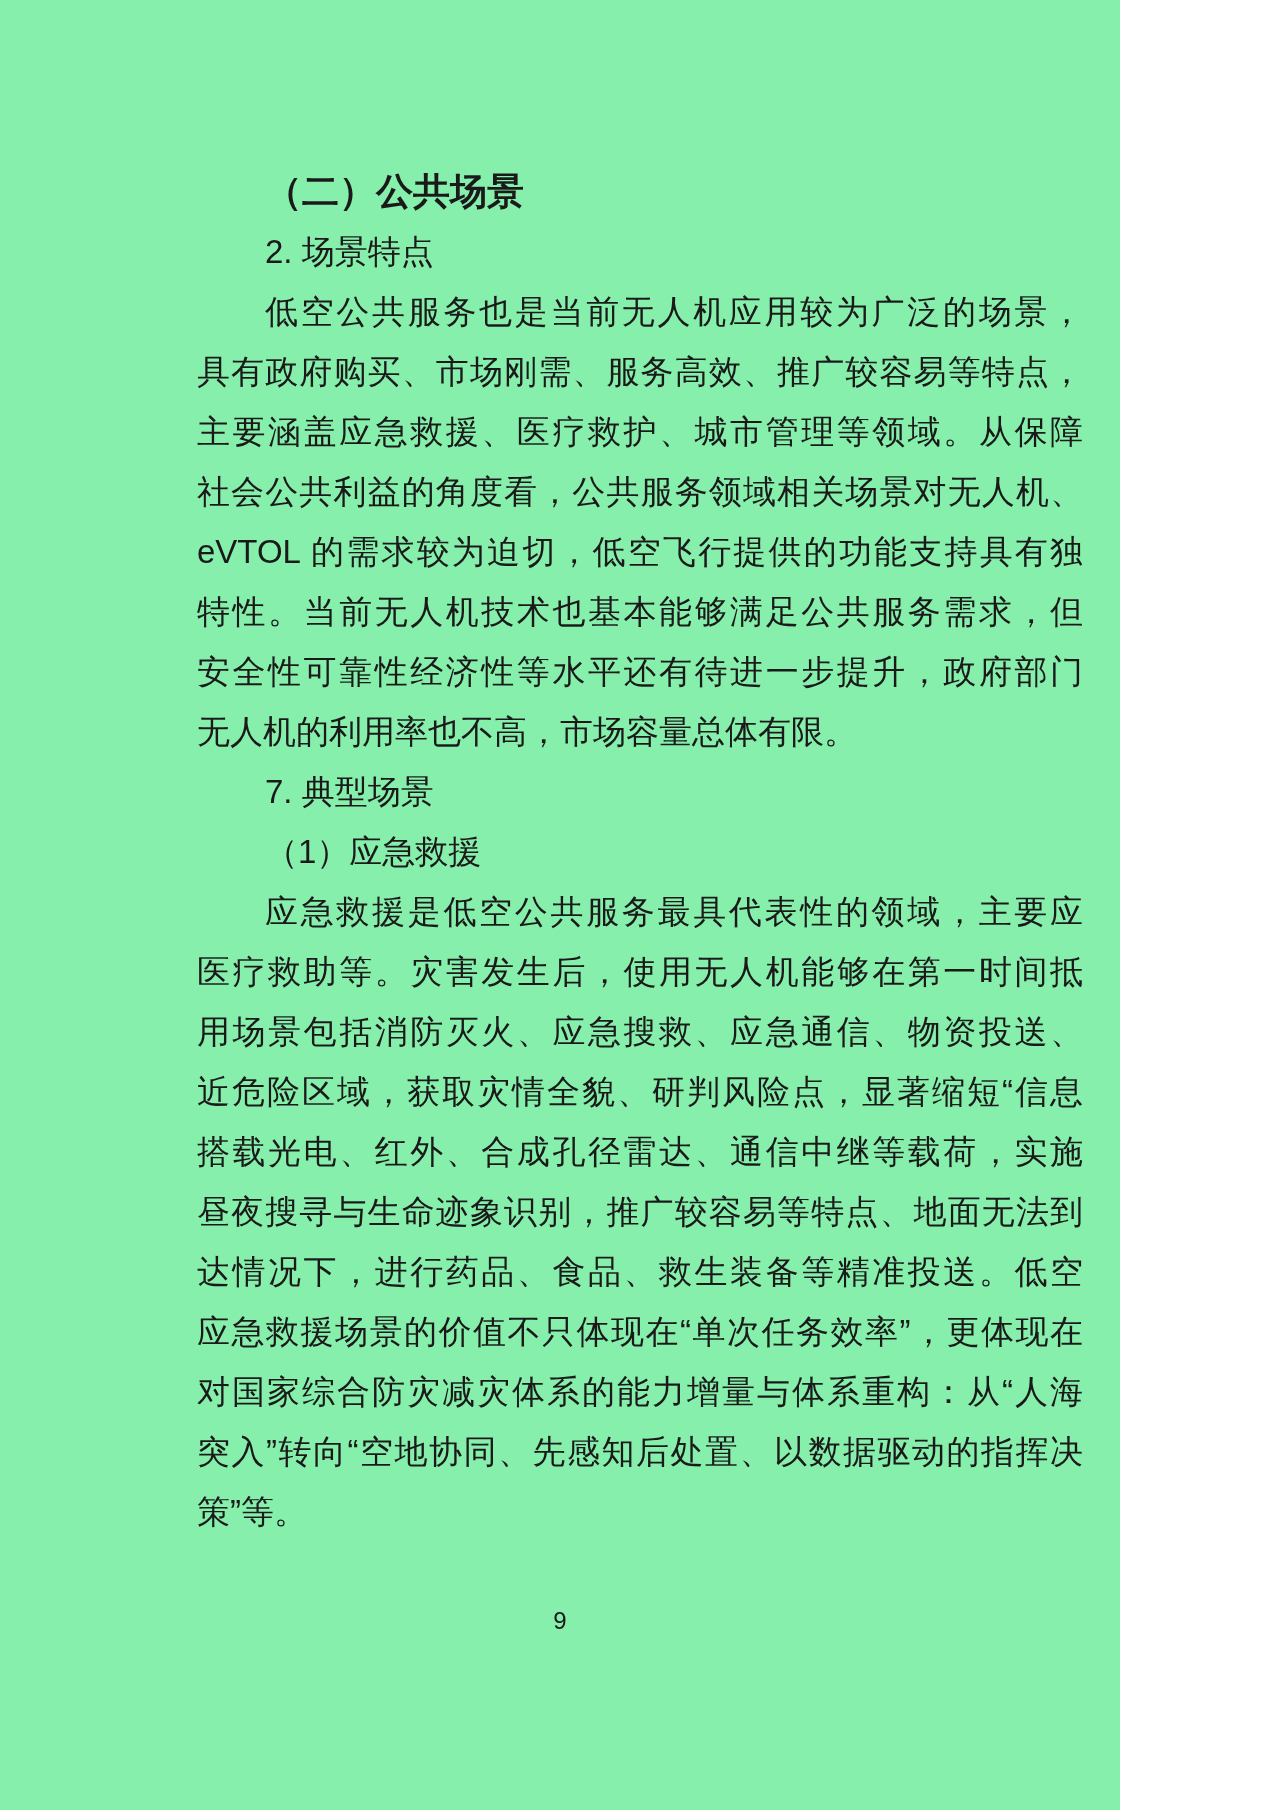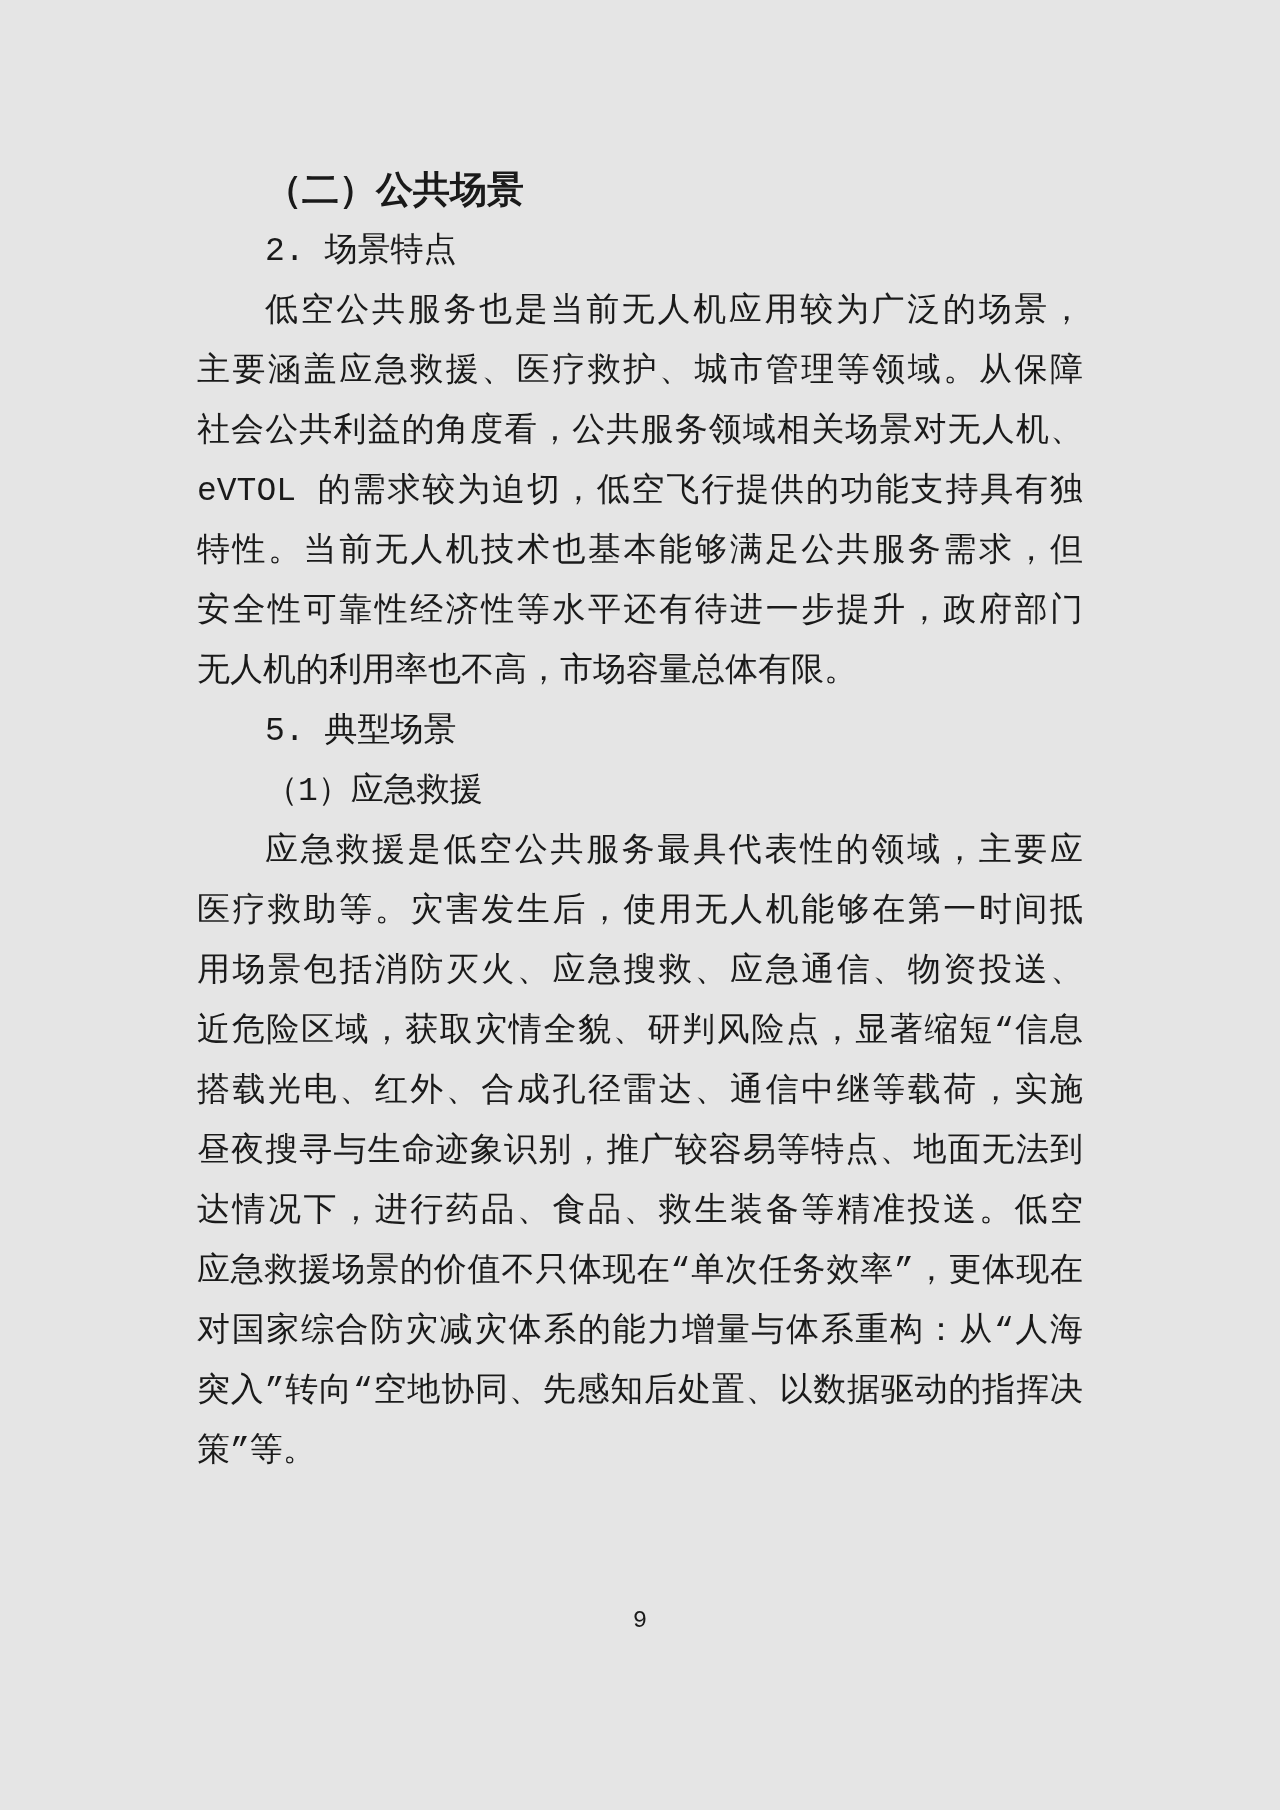--- a/index.html
+++ b/index.html
@@ -2,25 +2,25 @@
 <html><head>
 <meta charset="utf-8">
 <style>
   html, body {
     margin: 0;
     padding: 0;
     background: #ffffff;
   }
   .page {
     position: relative;
-    width: 1280px;
+    width: 1120px;
     height: 1810px;
-    background: #e5e5e5;
+    background: #86efac;
     color: #1a1a1a;
-    font-family: Liberation Mono, monospace;
+    font-family: Liberation Sans, sans-serif;
     overflow: hidden;
   }
   .content {
     position: absolute;
     left: 197px;
     top: 162px;
     width: 886px;
   }
   .line {
     height: 60px;
@@ -60,27 +60,28 @@
   }
 </style>
 </head>
 <body>
 
 <div class="page">
   <main class="content" id="doc">
       <div class="line heading">（二）公共场景</div>
       <div class="line subheading">2. 场景特点</div>
       <div class="line body first pj">低空公共服务也是当前无人机应用较为广泛的场景，</div>
+      <div class="line body pj">具有政府购买、市场刚需、服务高效、推广较容易等特点，</div>
       <div class="line body pj">主要涵盖应急救援、医疗救护、城市管理等领域。从保障</div>
       <div class="line body pj">社会公共利益的角度看，公共服务领域相关场景对无人机、</div>
       <div class="line body pj">eVTOL 的需求较为迫切，低空飞行提供的功能支持具有独</div>
       <div class="line body pj">特性。当前无人机技术也基本能够满足公共服务需求，但</div>
       <div class="line body pj">安全性可靠性经济性等水平还有待进一步提升，政府部门</div>
       <div class="line body plast">无人机的利用率也不高，市场容量总体有限。</div>
-      <div class="line subheading">5. 典型场景</div>
+      <div class="line subheading">7. 典型场景</div>
       <div class="line subheading">（1）应急救援</div>
       <div class="line body first pj">应急救援是低空公共服务最具代表性的领域，主要应</div>
       <div class="line body pj">医疗救助等。灾害发生后，使用无人机能够在第一时间抵</div>
       <div class="line body pj">用场景包括消防灭火、应急搜救、应急通信、物资投送、</div>
       <div class="line body pj">近危险区域，获取灾情全貌、研判风险点，显著缩短“信息</div>
       <div class="line body pj">搭载光电、红外、合成孔径雷达、通信中继等载荷，实施</div>
       <div class="line body pj">昼夜搜寻与生命迹象识别，推广较容易等特点、地面无法到</div>
       <div class="line body pj">达情况下，进行药品、食品、救生装备等精准投送。低空</div>
       <div class="line body pj">应急救援场景的价值不只体现在“单次任务效率”，更体现在</div>
       <div class="line body pj">对国家综合防灾减灾体系的能力增量与体系重构：从“人海</div>

